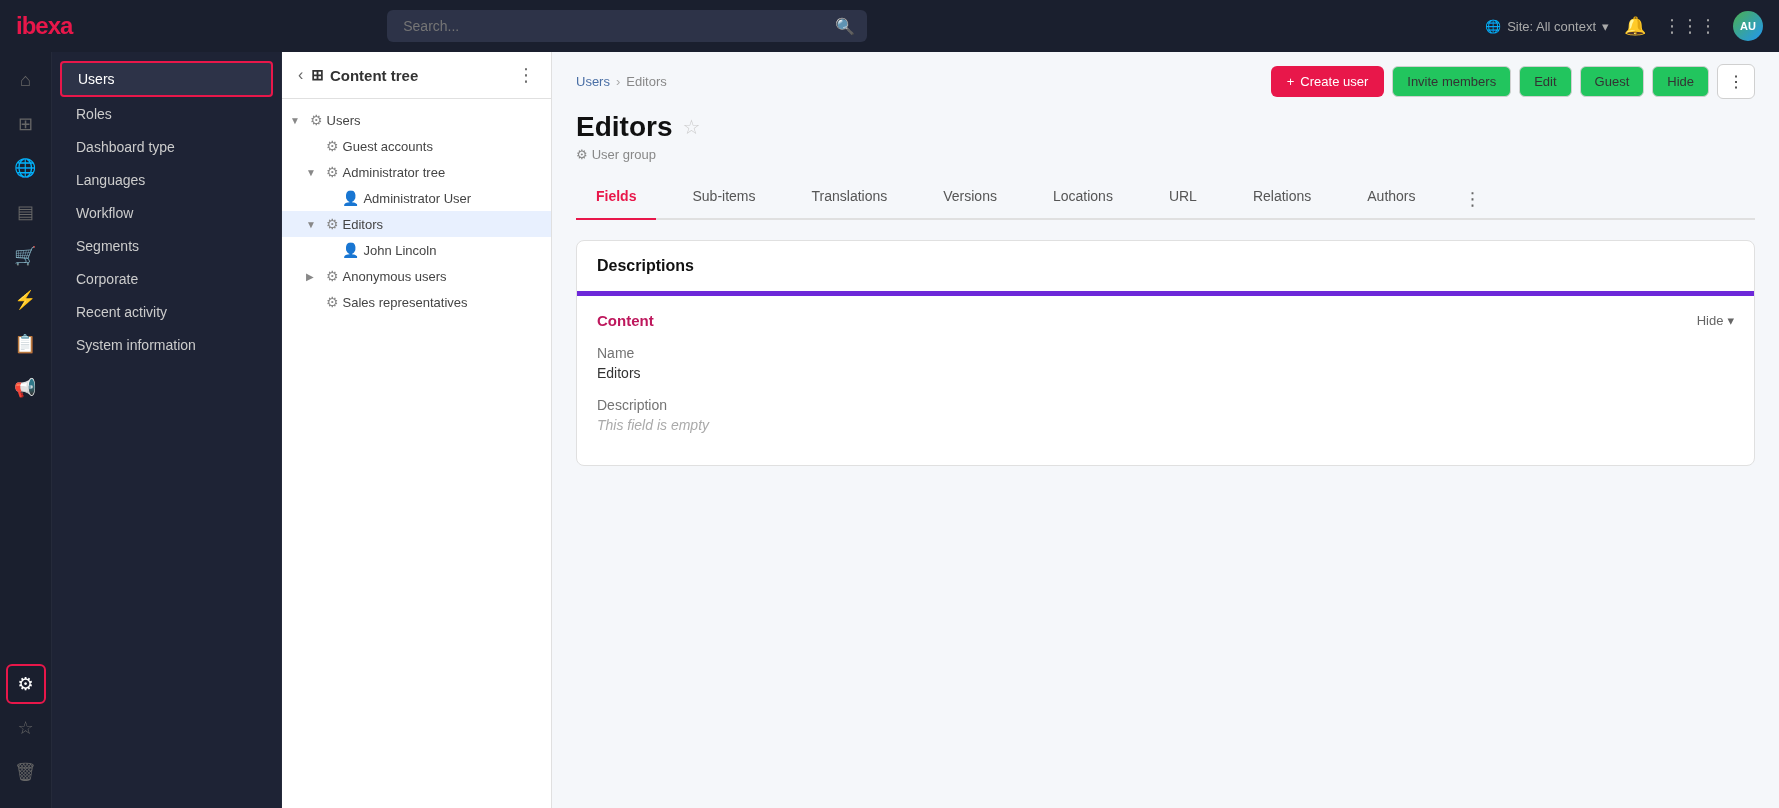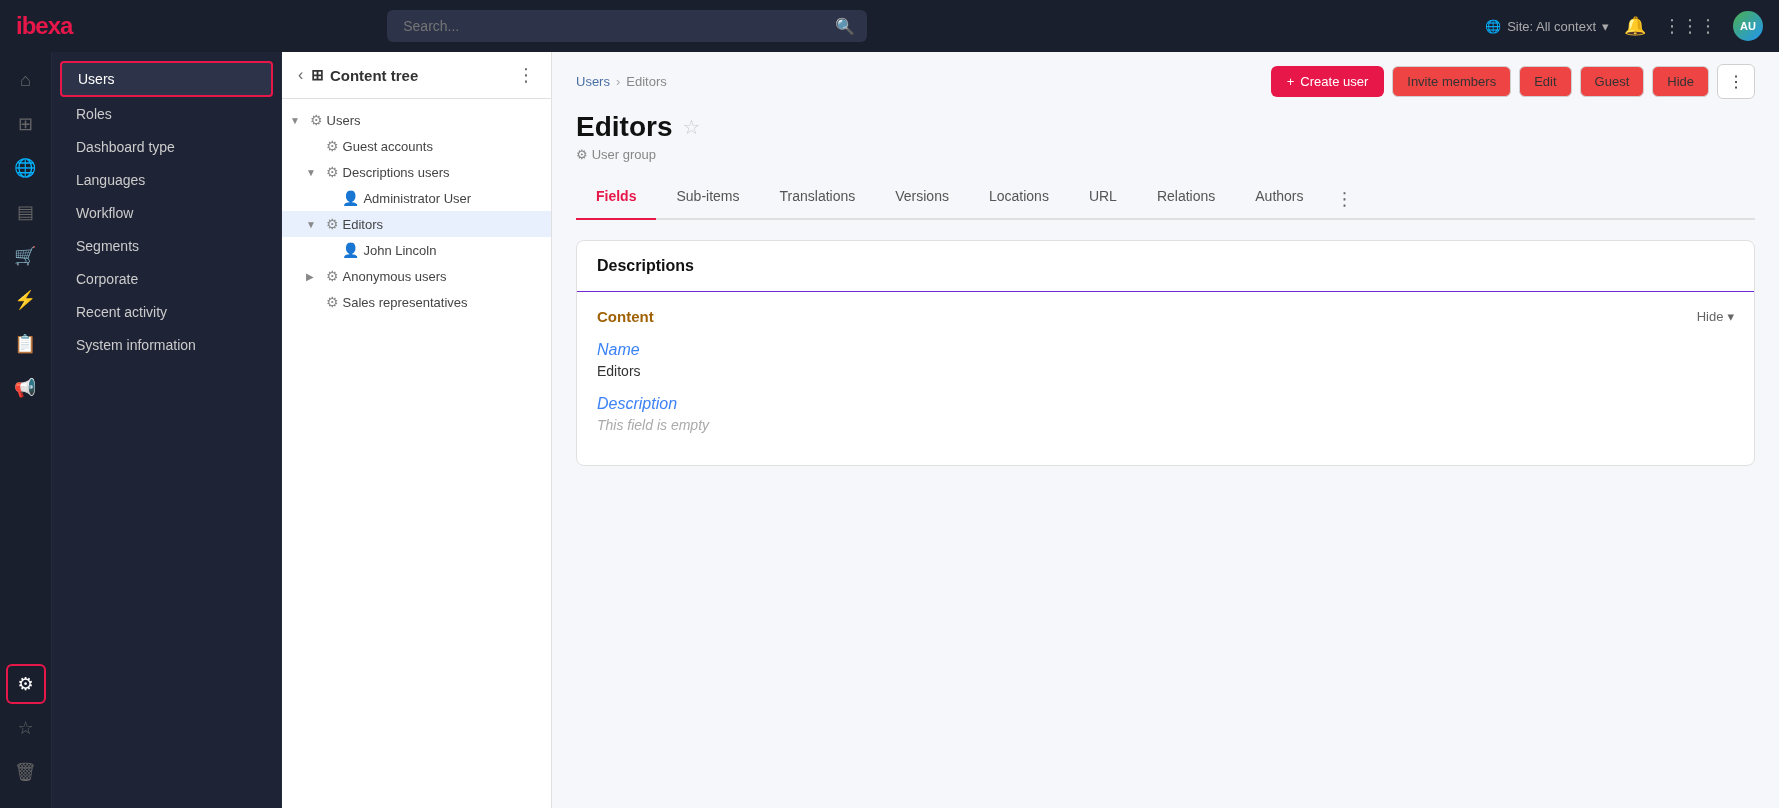--- a/index.html
+++ b/index.html
@@ -259,21 +259,21 @@
       border-radius: 6px;
       padding: 8px 16px;
       font-size: 13px;
       cursor: pointer;
       display: flex;
       align-items: center;
       gap: 6px;
       font-weight: 500;
     }
     .btn-outline {
-      background: #ef4444;
+      background: #22c55e;
       color: #333;
       border: 1.5px solid #d0d0d0;
       border-radius: 6px;
       padding: 7px 14px;
       font-size: 13px;
       cursor: pointer;
       font-weight: 500;
     }
     .btn-icon {
       background: white;
@@ -313,21 +313,21 @@
       align-items: center;
       gap: 4px;
       margin-bottom: 16px;
     }
 
     
     .tabs {
       display: flex;
       border-bottom: 2px solid #e0e0e0;
       margin-bottom: 20px;
-      gap: 0;
+      gap: 16px;
     }
     .tab {
       padding: 10px 20px;
       font-size: 14px;
       color: #555;
       cursor: pointer;
       border-bottom: 2px solid transparent;
       margin-bottom: -2px;
       white-space: nowrap;
     }
@@ -349,54 +349,53 @@
       background: white;
       border-radius: 8px;
       border: 1px solid #e0e0e0;
       overflow: hidden;
     }
     .card-section-header {
       padding: 16px 20px;
       font-size: 16px;
       font-weight: 600;
       color: #111;
-      border-bottom: 1px solid #6d28d9;
+      border-bottom: 5px solid #6d28d9;
     }
     .card-subsection {
       padding: 16px 20px;
     }
     .card-subsection-header {
       display: flex;
       align-items: center;
       justify-content: space-between;
       margin-bottom: 16px;
     }
     .card-subsection-title {
       font-size: 15px;
       font-weight: 600;
-      color: #a16207;
+      color: #be185d;
     }
     .hide-btn {
       color: #666;
       font-size: 13px;
       cursor: pointer;
       display: flex;
       align-items: center;
       gap: 4px;
       background: none;
       border: none;
     }
     .field-group {
       margin-bottom: 16px;
     }
     .field-label {
-      font-size: 16px;
-      color: #3b82f6;
+      font-size: 14px;
+      color: #737373;
       margin-bottom: 4px;
-      font-style: italic;
     }
     .field-value {
       font-size: 14px;
       color: #333;
     }
     .field-value.empty {
       font-style: italic;
       color: #aaa;
     }
   </style>
@@ -475,21 +474,21 @@
 
       <div class="tree-node indent-1">
         <span class="tree-toggle"></span>
         <span class="tree-icon">⚙</span>
         <span class="tree-label">Guest accounts</span>
       </div>
 
       <div class="tree-node indent-1">
         <span class="tree-toggle">▼</span>
         <span class="tree-icon">⚙</span>
-        <span class="tree-label">Descriptions users</span>
+        <span class="tree-label">Administrator tree</span>
       </div>
 
       <div class="tree-node indent-2">
         <span class="tree-toggle"></span>
         <span class="tree-icon">👤</span>
         <span class="tree-label">Administrator User</span>
       </div>
 
       <div class="tree-node indent-1 selected">
         <span class="tree-toggle">▼</span>

